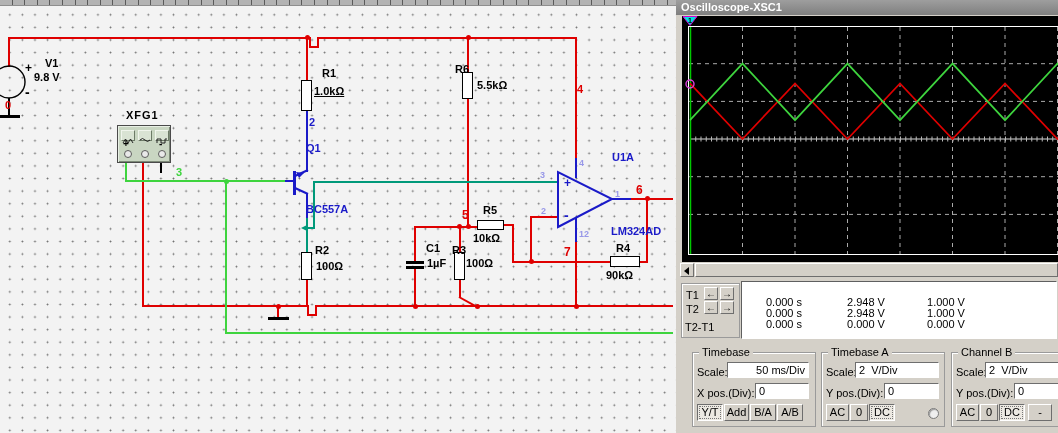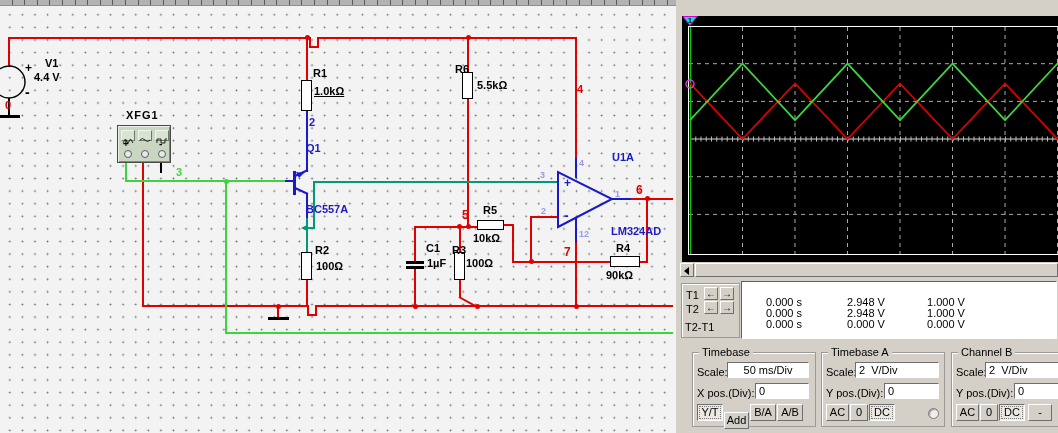--- a/index.html
+++ b/index.html
@@ -183,25 +183,25 @@
           </svg>
       </div>
       <div class="xsign" style="left:5px;">+</div>
       <div class="xsign" style="left:41px;">-</div>
       <div class="xterm" style="left:6px;"></div>
       <div class="xterm" style="left:23px;"></div>
       <div class="xterm" style="left:40px;"></div>
     </div>
 
     <div class="lbl" style="left:45px;top:57px;">V1</div>
-    <div class="lbl" style="left:34px;top:71px;">4.4 V</div>
+    <div class="lbl" style="left:34px;top:71px;">9.8 V</div>
     <div class="lbl redtxt" style="left:5px;top:99px;">0</div>
     <div class="lbl" style="left:126px;top:109px;letter-spacing:1px;">XFG1</div>
     <div class="lbl greentxt" style="left:176px;top:166px;">3</div>
-    <div class="lbl" style="left:313px;top:67px;">R1</div>
+    <div class="lbl" style="left:322px;top:67px;">R1</div>
     <div class="lbl" style="left:314px;top:85px;text-decoration:underline;">1.0kΩ</div>
     <div class="lbl bluetxt" style="left:309px;top:116px;">2</div>
     <div class="lbl bluetxt" style="left:306px;top:142px;">Q1</div>
     <div class="lbl bluetxt" style="left:306px;top:203px;">BC557A</div>
     <div class="lbl" style="left:315px;top:244px;">R2</div>
     <div class="lbl" style="left:316px;top:260px;">100Ω</div>
     <div class="lbl" style="left:455px;top:63px;">R6</div>
     <div class="lbl" style="left:477px;top:79px;">5.5kΩ</div>
     <div class="lbl redtxt" style="left:577px;top:83px;">4</div>
     <div class="lbl redtxt" style="left:462px;top:209px;font-size:12px;">5</div>
@@ -219,20 +219,23 @@
     <div class="lbl" style="left:606px;top:269px;">90kΩ</div>
 
     <div class="pin" style="left:540px;top:170px;">3</div>
     <div class="pin" style="left:541px;top:206px;">2</div>
     <div class="pin" style="left:579px;top:158px;">4</div>
     <div class="pin" style="left:579px;top:229px;">12</div>
     <div class="pin" style="left:615px;top:189px;">1</div>
   </div>
 
   <div id="scope">
+    <div id="scope-title">
+      <span>Oscilloscope-XSC1</span>
+    </div>
 
     <div id="display">
       <svg id="scopesvg" width="376" height="246" viewBox="0 0 376 246">
 
         <line x1="6" y1="10.5" x2="376" y2="10.5" stroke="#fff" stroke-width="1"></line>
         <line x1="6.5" y1="10" x2="6.5" y2="239" stroke="#fff" stroke-width="1"></line>
         <line x1="6" y1="238.5" x2="376" y2="238.5" stroke="#fff" stroke-width="1"></line>
 
         <g stroke="#aaaaaa" stroke-width="1" stroke-dasharray="4 4">
           <line x1="60.5" y1="11" x2="60.5" y2="238"></line>
@@ -299,25 +302,25 @@
           <span>0.000 V</span>
         </div>
       </div>
     </div>
 
     <div id="controls">
 
       <div class="group" style="left:5px;width:122px;">
         <div class="legend">Timebase</div>
         <div class="flabel" style="left:4px;top:13px;">Scale:</div>
-        <input class="fld" style="left: 34px; top: 9px; width: 82px; text-align: center;" value="50 ms/Div">
+        <input class="fld" style="left: 34px; top: 9px; width: 82px; text-align: right;" value="50 ms/Div">
         <div class="flabel" style="left:4px;top:34px;">X pos.(Div):</div>
         <input class="fld" style="left: 62px; top: 30px; width: 54px;" value="0">
         <button class="btn pressed" style="left:4px;top:51px;width:26px;">Y/T</button>
-        <button class="btn" style="left:31px;top:51px;width:25px;margin-top:8px;">Add</button>
+        <button class="btn" style="left:31px;top:51px;width:25px;">Add</button>
         <button class="btn" style="left:57px;top:51px;width:26px;">B/A</button>
         <button class="btn" style="left:84px;top:51px;width:26px;">A/B</button>
       </div>
 
       <div class="group" style="left:134px;width:122px;">
         <div class="legend">Timebase A</div>
         <div class="flabel" style="left:4px;top:13px;">Scale:</div>
         <input class="fld" style="left: 33px; top: 9px; width: 84px;" value="2  V/Div">
         <div class="flabel" style="left:4px;top:34px;">Y pos.(Div):</div>
         <input class="fld" style="left: 62px; top: 30px; width: 55px;" value="0">

